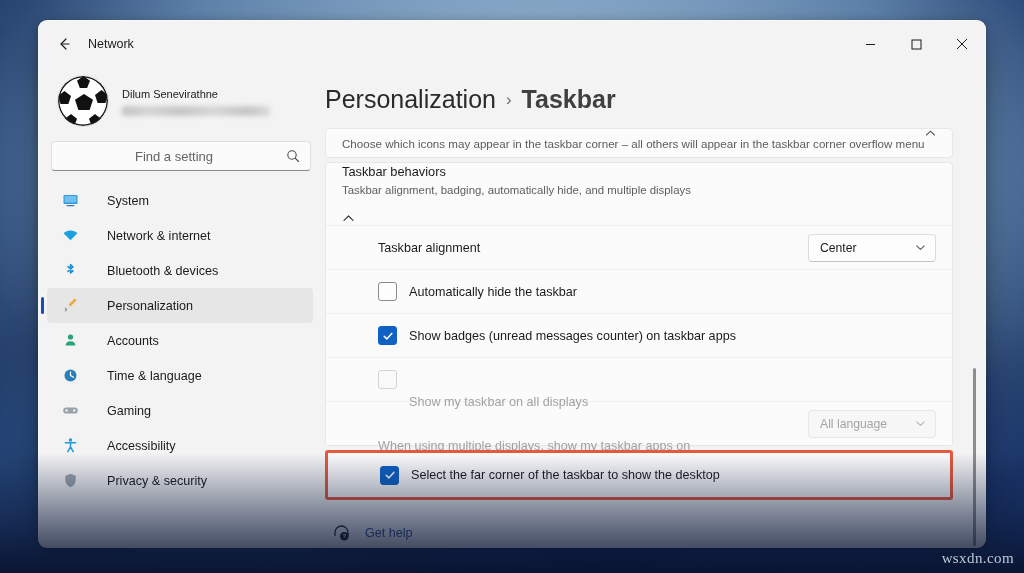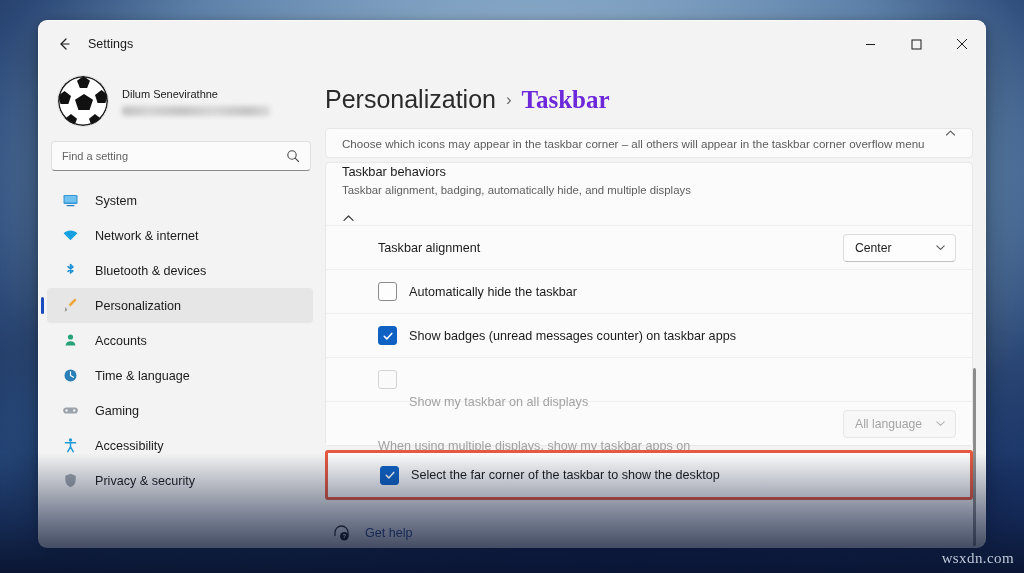--- a/index.html
+++ b/index.html
@@ -168,35 +168,36 @@
     height: 30px;
     background: #fbfbfb;
     border: 1px solid #dfdfdf;
     border-bottom: 1px solid #8a8a8a;
     border-radius: 4px;
     display:flex; align-items:center;
     padding: 0 10px;
   }
   .search-box input{
     border: 0; outline: 0; background: transparent;
-    font-size: 11px;
+    font-size: 13px;
     color: #7f1d1d;
     font-family: inherit;
     flex: 1 1 auto;
     min-width: 0;
+    text-align: center;
   }
   .search-box input::placeholder{ color:#636363; }
   .search-ico{ color:#4a4a4a; display:flex; }
 
   .nav{ padding: 2px 0; }
   .nav-item{
     height: 35px;
     display: flex;
     align-items: center;
-    gap: 16px;
+    gap: 28px;
     padding-left: 14px;
     border-radius: 4px;
     position: relative;
     margin-bottom: 0px;
   }
   .nav-item .nav-label{
     font-size: 12.6px;
     color: #1b1b1b;
   }
   .nav-item.selected{
@@ -229,27 +230,27 @@
     padding: 18px 0 14px 0;
   }
   .breadcrumb{
     font-size: 25px;
     color: #1b1b1b;
     display: flex; align-items: center; gap: 10px;
     font-weight: 600;
   }
   .crumb-parent{ font-weight: 400; color:#2a2a2a; }
   .crumb-sep{ font-size:17px; color:#6a6a6a; font-weight:400; }
-  .crumb-current{ font-weight: 600; color:#6d28d9;font-family:Liberation Serif, serif; }
+  .crumb-current{ font-weight: 600; color:#404040; }
 
   .scroll-area{
     flex: 1 1 auto;
     min-height: 0;
     position: relative;
-    padding-right: 12px;
+    padding-right: 32px;
     overflow: hidden;
   }
   .card{
     background: #fbfbfb;
     border: 1px solid #e7e7e7;
     border-radius: 4px;
     margin-bottom: 4px;
   }
   .card-partial{
     border-radius: 4px;
@@ -321,21 +322,21 @@
     background: #0f62c4;
     border-color: #0f62c4;
   }
   .cb.disabled{
     border-color: #d3d3d3;
     background: #fafafa;
   }
   .cb svg{ display:block; }
 
   .dropdown{
-    width: 113px;
+    width: 128px;
     height: 28px;
     background: #fdfdfd;
     border: 1px solid #dcdcdc;
     border-bottom-color: #c2c2c2;
     border-radius: 4px;
     display:flex; align-items:center; justify-content:space-between;
     padding: 0 9px 0 11px;
     font-size: 12.2px;
     color: #1b1b1b;
   }
@@ -396,21 +397,21 @@
 
     <div class="titlebar">
       <div class="back-btn">
         <span>
           <svg width="16" height="16" viewBox="0 0 16 16" fill="none">
             <path d="M10 3L5 8l5 5" stroke="#1b1b1b" stroke-width="1.2" stroke-linecap="round" stroke-linejoin="round"></path>
             <path d="M5.2 8H13" stroke="#1b1b1b" stroke-width="1.2" stroke-linecap="round"></path>
           </svg>
         </span>
       </div>
-      <div class="app-title">Settings</div>
+      <div class="app-title">Network</div>
 
       <div class="caption-buttons">
         <div class="cap-btn">
           <span>
             <svg width="11" height="11" viewBox="0 0 11 11">
                 <path d="M1 5.5h9" stroke="#1b1b1b" stroke-width="1"></path>
               </svg>
           </span>
         </div>
         <div class="cap-btn">

